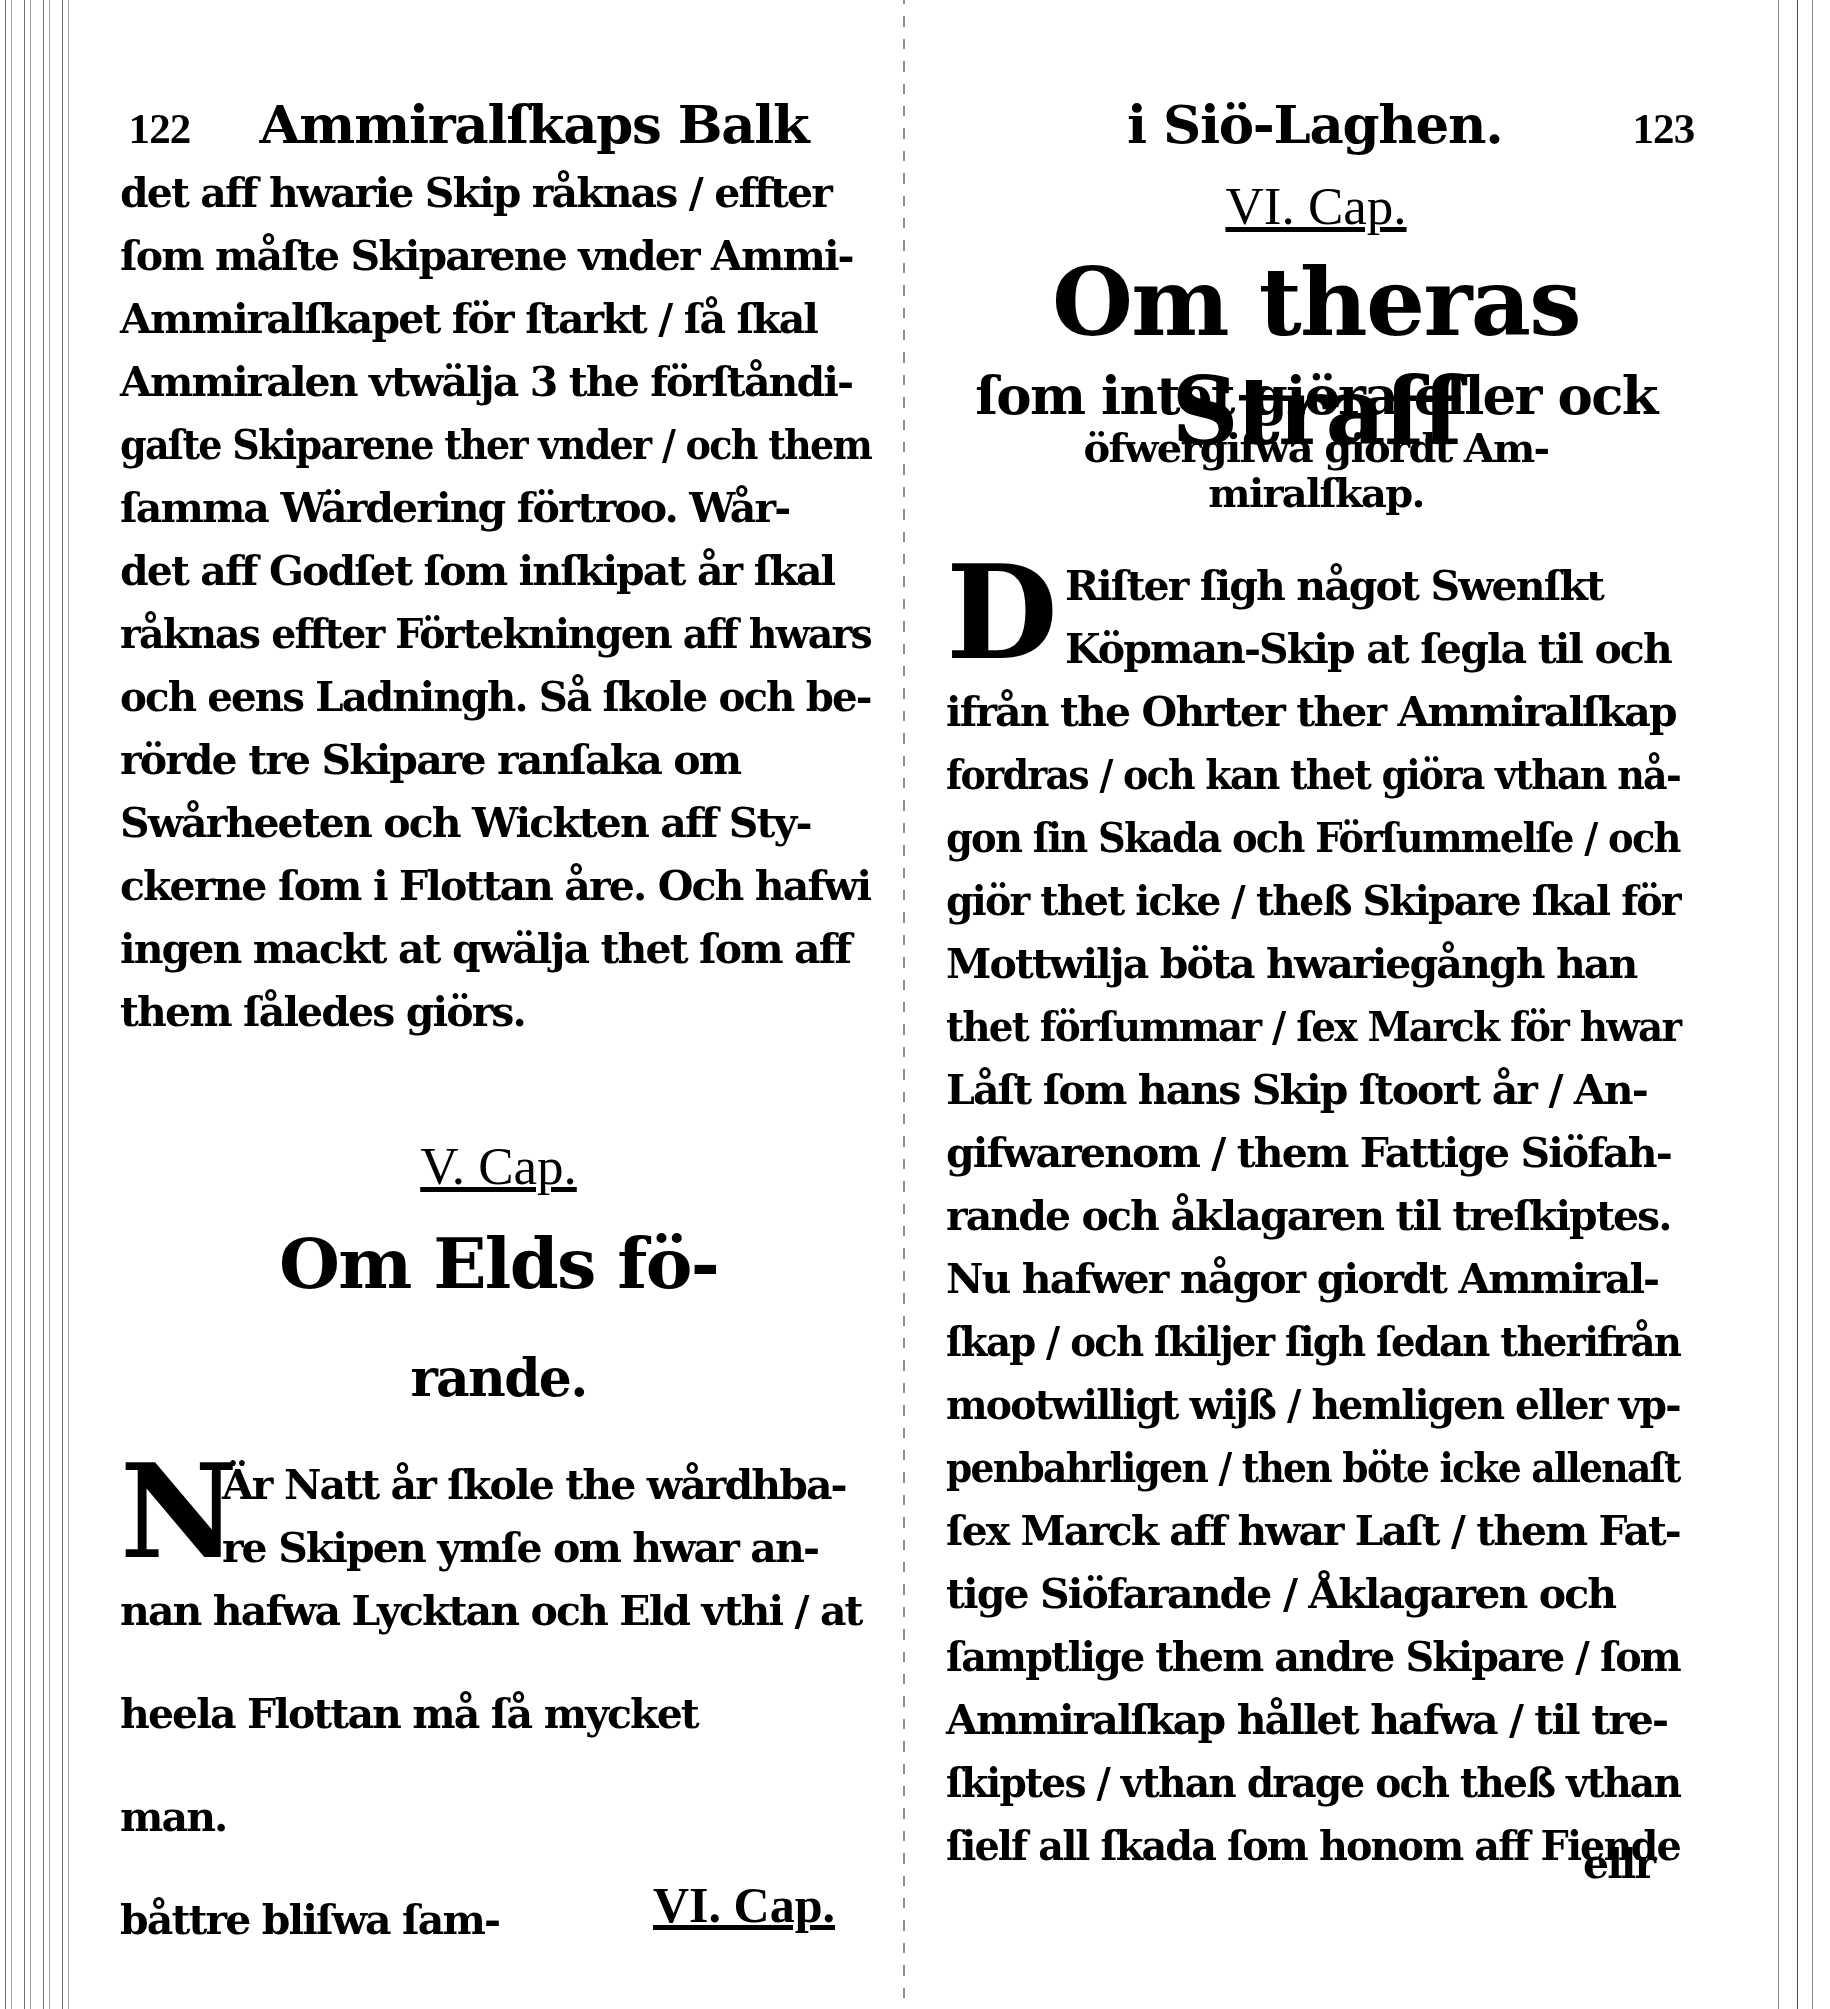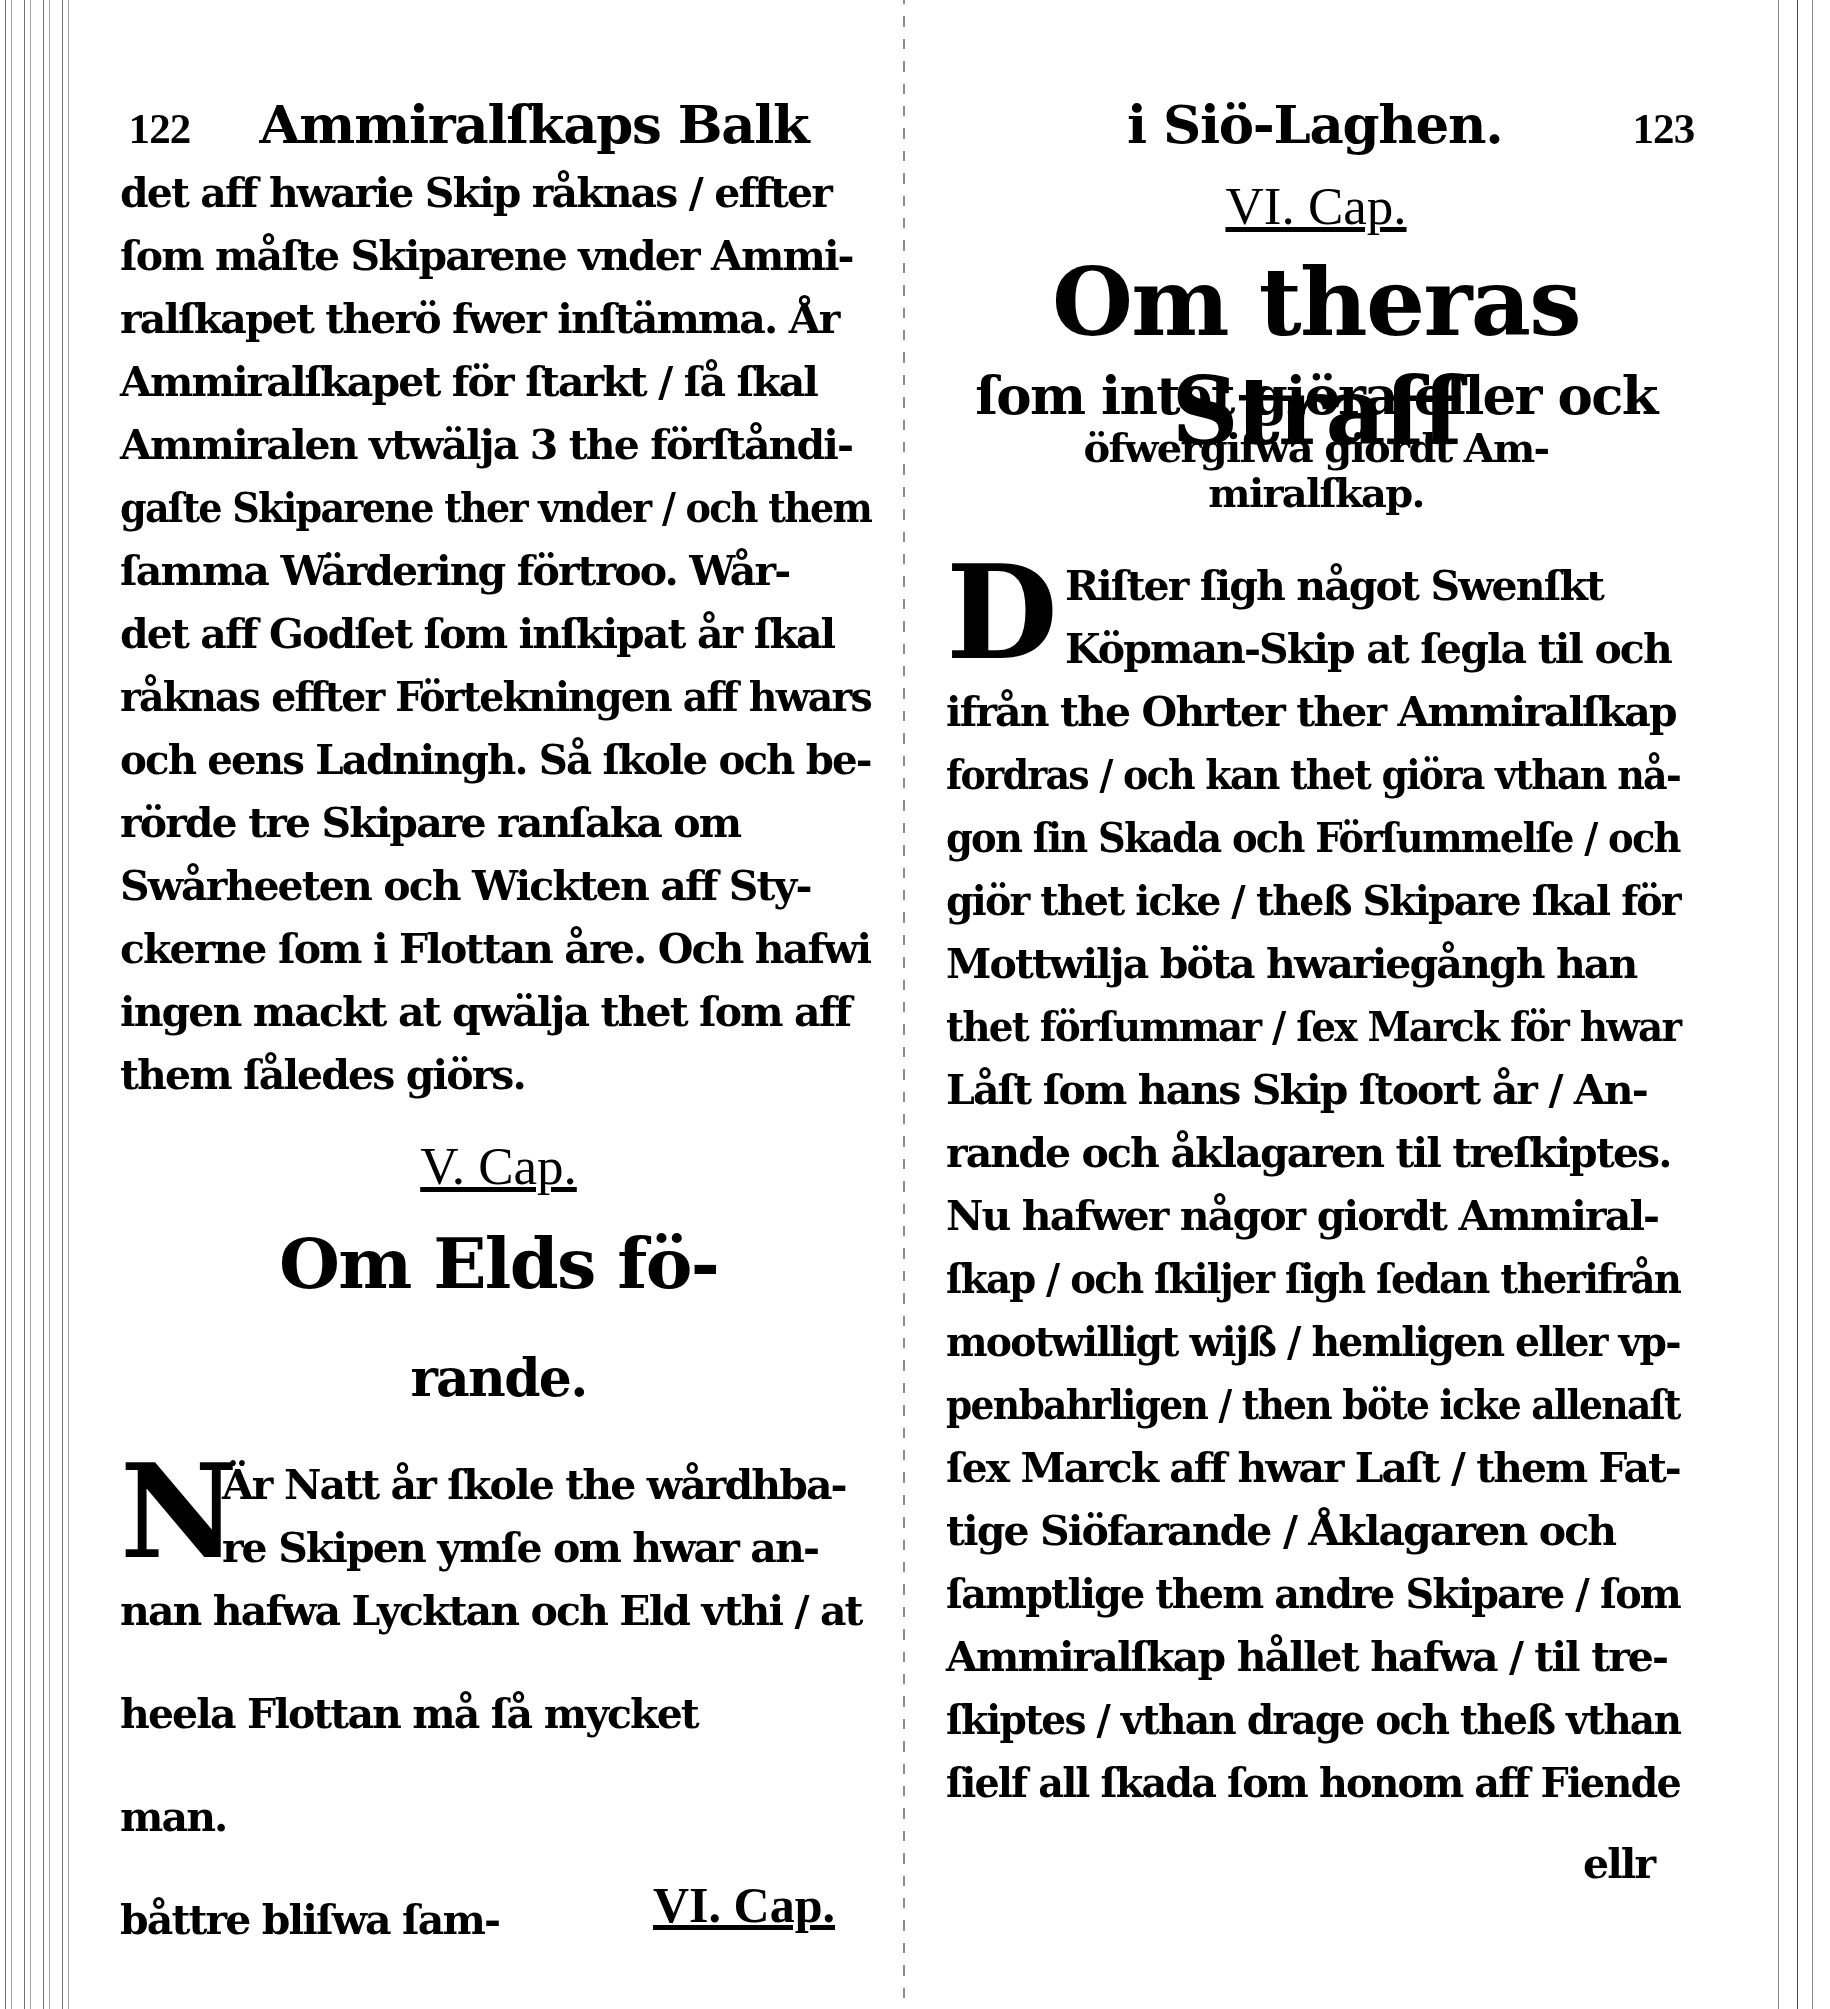--- a/index.html
+++ b/index.html
@@ -45,21 +45,20 @@
 <div class="page page-left">
   <div class="running-head" style="left:8.6px;">
     <span class="folio">122</span>
     <span style="display:inline-block;width:34px;"></span>
     <span class="fr">Ammiralſkaps Balk</span>
   </div>
 
   <div class="body-lines" style="top:162px;">
     <div class="line">det aff hwarie Skip råknas / effter</div>
     <div class="line">ſom måſte Skiparene vnder Ammi-</div>
-    <div class="line">ralſkapet therö fwer inſtämma. År</div>
     <div class="line">Ammiralſkapet för ſtarkt / ſå ſkal</div>
     <div class="line">Ammiralen vtwälja 3 the förſtåndi-</div>
     <div class="line" style="transform: scaleX(0.930233);">gaſte Skiparene ther vnder / och them</div>
     <div class="line">ſamma Wärdering förtroo. Wår-</div>
     <div class="line">det aff Godſet ſom inſkipat år ſkal</div>
     <div class="line" style="transform: scaleX(0.962801);">råknas effter Förtekningen aff hwars</div>
     <div class="line" style="transform: scaleX(0.98324);">och eens Ladningh. Så ſkole och be-</div>
     <div class="line">rörde tre Skipare ranſaka om</div>
     <div class="line">Swårheeten och Wickten aff Sty-</div>
     <div class="line">ckerne ſom i Flottan åre. Och hafwi</div>
@@ -114,20 +113,21 @@
         <div class="line">Köpman-Skip at ſegla til och</div>
       </div>
     </div>
     <div class="line">ifrån the Ohrter ther Ammiralſkap</div>
     <div class="line" style="transform: scaleX(0.926724);">fordras / och kan thet giöra vthan nå-</div>
     <div class="line" style="transform: scaleX(0.937841);">gon ſin Skada och Förſummelſe / och</div>
     <div class="line" style="transform: scaleX(0.963046);">giör thet icke / theß Skipare ſkal för</div>
     <div class="line">Mottwilja böta hwariegångh han</div>
     <div class="line" style="transform: scaleX(0.951327);">thet förſummar / ſex Marck för hwar</div>
     <div class="line">Låſt ſom hans Skip ſtoort år / An-</div>
+    <div class="line">gifwarenom / them Fattige Siöfah-</div>
     <div class="line">rande och åklagaren til treſkiptes.</div>
     <div class="line">Nu hafwer någor giordt Ammiral-</div>
     <div class="line" style="transform: scaleX(0.944018);">ſkap / och ſkiljer ſigh ſedan therifrån</div>
     <div class="line" style="transform: scaleX(0.959821);">mootwilligt wijß / hemligen eller vp-</div>
     <div class="line" style="transform: scaleX(0.918803);">penbahrligen / then böte icke allenaſt</div>
     <div class="line" style="transform: scaleX(0.99422);">ſex Marck aff hwar Laſt / them Fat-</div>
     <div class="line">tige Siöfarande / Åklagaren och</div>
     <div class="line" style="transform: scaleX(0.967379);">ſamptlige them andre Skipare / ſom</div>
     <div class="line">Ammiralſkap hållet hafwa / til tre-</div>
     <div class="line" style="transform: scaleX(0.955556);">ſkiptes / vthan drage och theß vthan</div>

